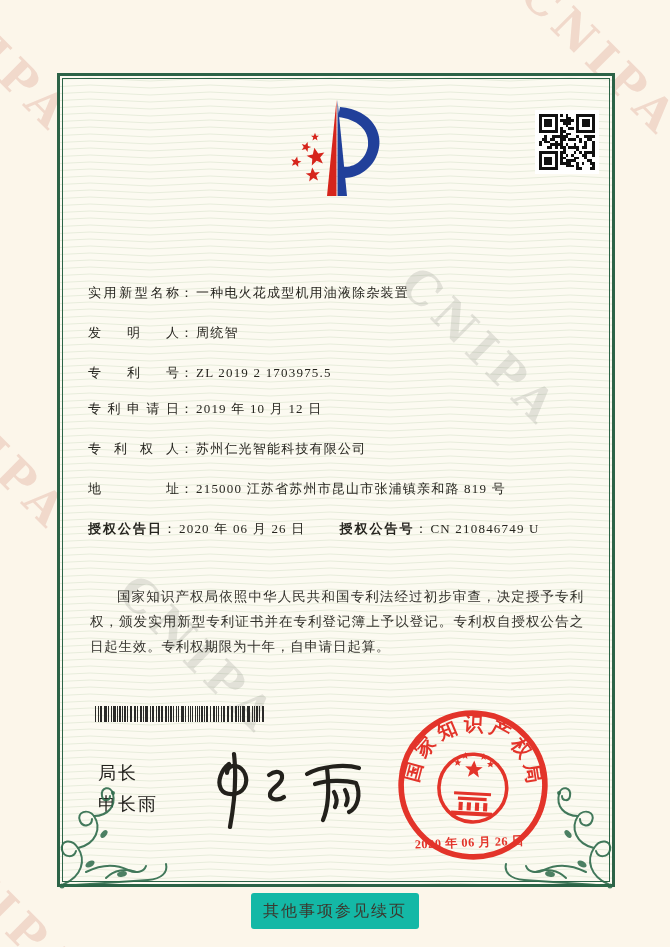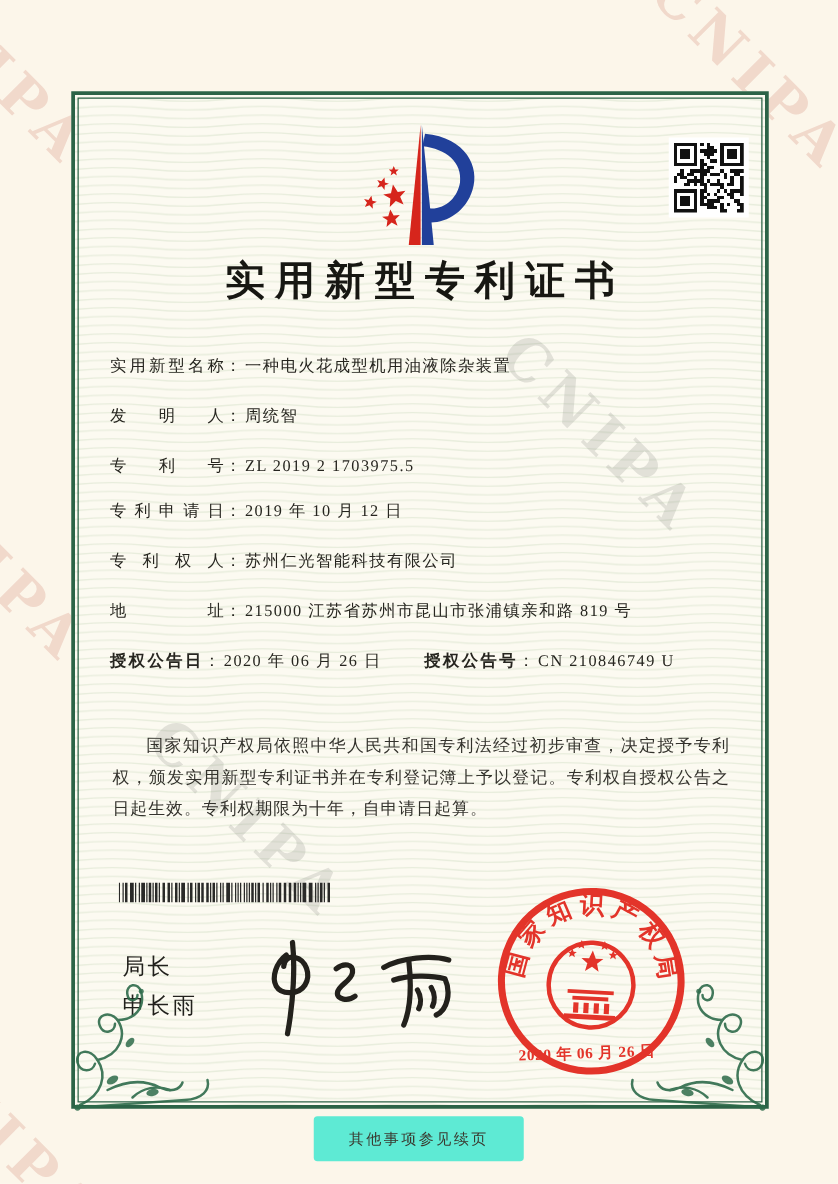--- a/index.html
+++ b/index.html
@@ -58,22 +58,22 @@
   .signature{position:absolute;left:143px;top:672px;width:170px;height:85px;z-index:4;}
 
   .seal{position:absolute;left:336px;top:632px;width:154px;height:154px;z-index:5;opacity:0.93;transform:rotate(3deg);}
   .seal svg{width:100%;height:100%;}
   .seal text{font-family:"Liberation Serif",serif;font-weight:bold;}
 
   .page-num{position:absolute;left:0;width:100%;top:782px;text-align:center;font-size:12.5px;letter-spacing:2px;z-index:2;}
 
   .note-tab{
     position:absolute;left:251px;top:893px;width:168px;height:36px;z-index:2;
-    background:#5eead4;border-radius:3px;display:flex;align-items:center;justify-content:center;
-    font-size:12px;letter-spacing:2px;color:#3a392f;
+    background:#14b8a6;border-radius:3px;display:flex;align-items:center;justify-content:center;
+    font-size:16px;letter-spacing:2px;color:#3a392f;
   }
 </style>
 </head>
 <body>
 
 <div class="wm pink" style="left:-60px;top:-38px;">CNIPA</div>
 <div class="wm pink" style="left:548px;top:-34px;">CNIPA</div>
 <div class="wm pink" style="left:-62px;top:360px;">CNIPA</div>
 <div class="wm pink" style="left:-52px;top:816px;">CNIPA</div>
 
@@ -271,21 +271,20 @@
         <rect x="2" y="2" width="3" height="3" fill="#111"></rect>
         <rect x="14" y="0" width="7" height="7" fill="#111"></rect>
         <rect x="15" y="1" width="5" height="5" fill="#fff"></rect>
         <rect x="16" y="2" width="3" height="3" fill="#111"></rect>
         <rect x="0" y="14" width="7" height="7" fill="#111"></rect>
         <rect x="1" y="15" width="5" height="5" fill="#fff"></rect>
         <rect x="2" y="16" width="3" height="3" fill="#111"></rect>
       </svg>
   </div>
 
-  <h1 class="title">实用新型专利证书</h1>
 
   <div class="fields">
     <div class="frow" style="top:0">
       <span class="lbl">实用新型名称</span><span class="colon">：</span><span class="val">一种电火花成型机用油液除杂装置</span>
     </div>
     <div class="frow" style="top:40px">
       <span class="lbl">发明人</span><span class="colon">：</span><span class="val">周统智</span>
     </div>
     <div class="frow" style="top:80px">
       <span class="lbl">专利号</span><span class="colon">：</span><span class="val">ZL 2019 2 1703975.5</span>

